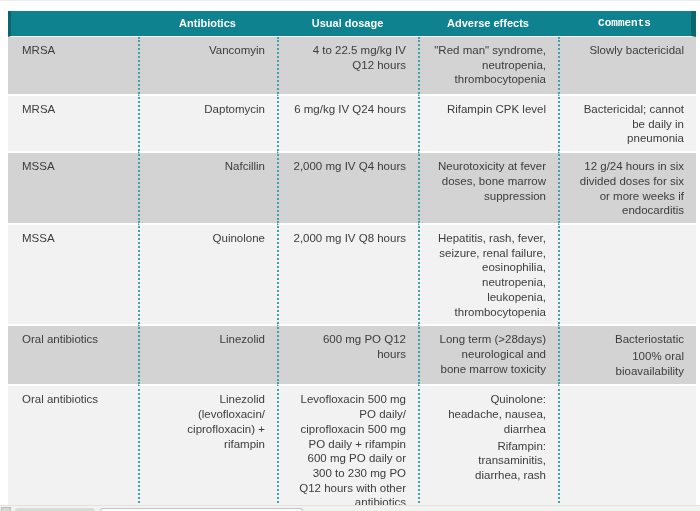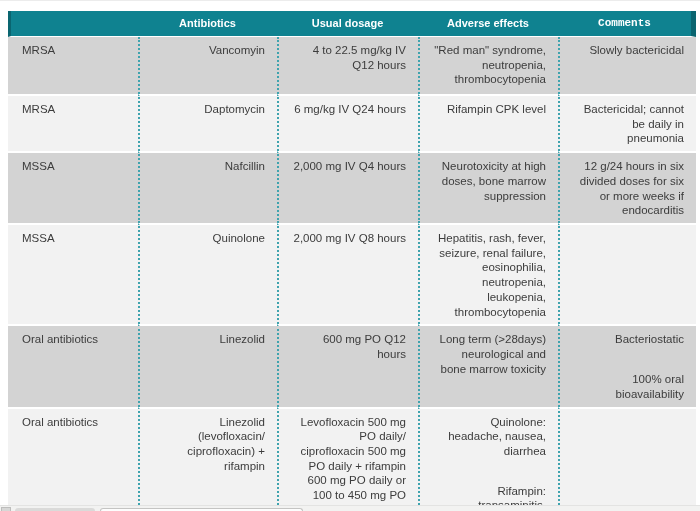--- a/index.html
+++ b/index.html
@@ -59,21 +59,21 @@
     vertical-align: top;
     padding: 6px 12px 5px 14px;
   }
   tbody td + td { border-left: 2px dotted var(--divider); text-align: right; }
   tbody tr + tr td { border-top: 2px solid #ffffff; }
 
   tbody tr.odd  td { background: var(--row_odd); }
   tbody tr.even td { background: var(--row_even); }
 
   .cell p { margin: 0; }
-  .cell p + p { margin-top: 25px; }
+  .cell p + p { margin-top: 2px; }
   .cell p:empty { display: none; }
 
   
   .scrollbar {
     position: absolute;
     left: 0; top: 504px;
     width: 700px; height: 7px;
     background: #f2f2f1;
     border-top: 1px solid #e3e3e2;
   }
@@ -161,21 +161,21 @@
         <td class="cell">
             <p>MSSA</p>
           </td>
         <td class="cell">
             <p>Nafcillin</p>
           </td>
         <td class="cell">
             <p>2,000 mg IV Q4 hours</p>
           </td>
         <td class="cell">
-            <p>Neurotoxicity at high doses, bone marrow suppression</p>
+            <p>Neurotoxicity at fever doses, bone marrow suppression</p>
           </td>
         <td class="cell">
             <p>12 g/24 hours in six divided doses for six or more weeks if endocarditis</p>
           </td>
       </tr>
       <tr class="even" style="height:100px">
         <td class="cell">
             <p>MSSA</p>
           </td>
         <td class="cell">
@@ -208,21 +208,21 @@
           </td>
       </tr>
       <tr class="even" style="height:125px">
         <td class="cell">
             <p>Oral antibiotics</p>
           </td>
         <td class="cell">
             <p>Linezolid (levofloxacin/ ciprofloxacin) + rifampin</p>
           </td>
         <td class="cell">
-            <p>Levofloxacin 500 mg PO daily/ ciprofloxacin 500 mg PO daily + rifampin 600 mg PO daily or 100 to 450 mg PO Q12 hours with other antibiotics</p>
+            <p>Levofloxacin 500 mg PO daily/ ciprofloxacin 500 mg PO daily + rifampin 600 mg PO daily or 300 to 230 mg PO Q12 hours with other antibiotics</p>
           </td>
         <td class="cell">
             <p>Quinolone: headache, nausea, diarrhea</p>
             <p>Rifampin: transaminitis, diarrhea, rash</p>
           </td>
         <td class="cell"></td>
       </tr>
     </tbody>
   </table>
 </div>

